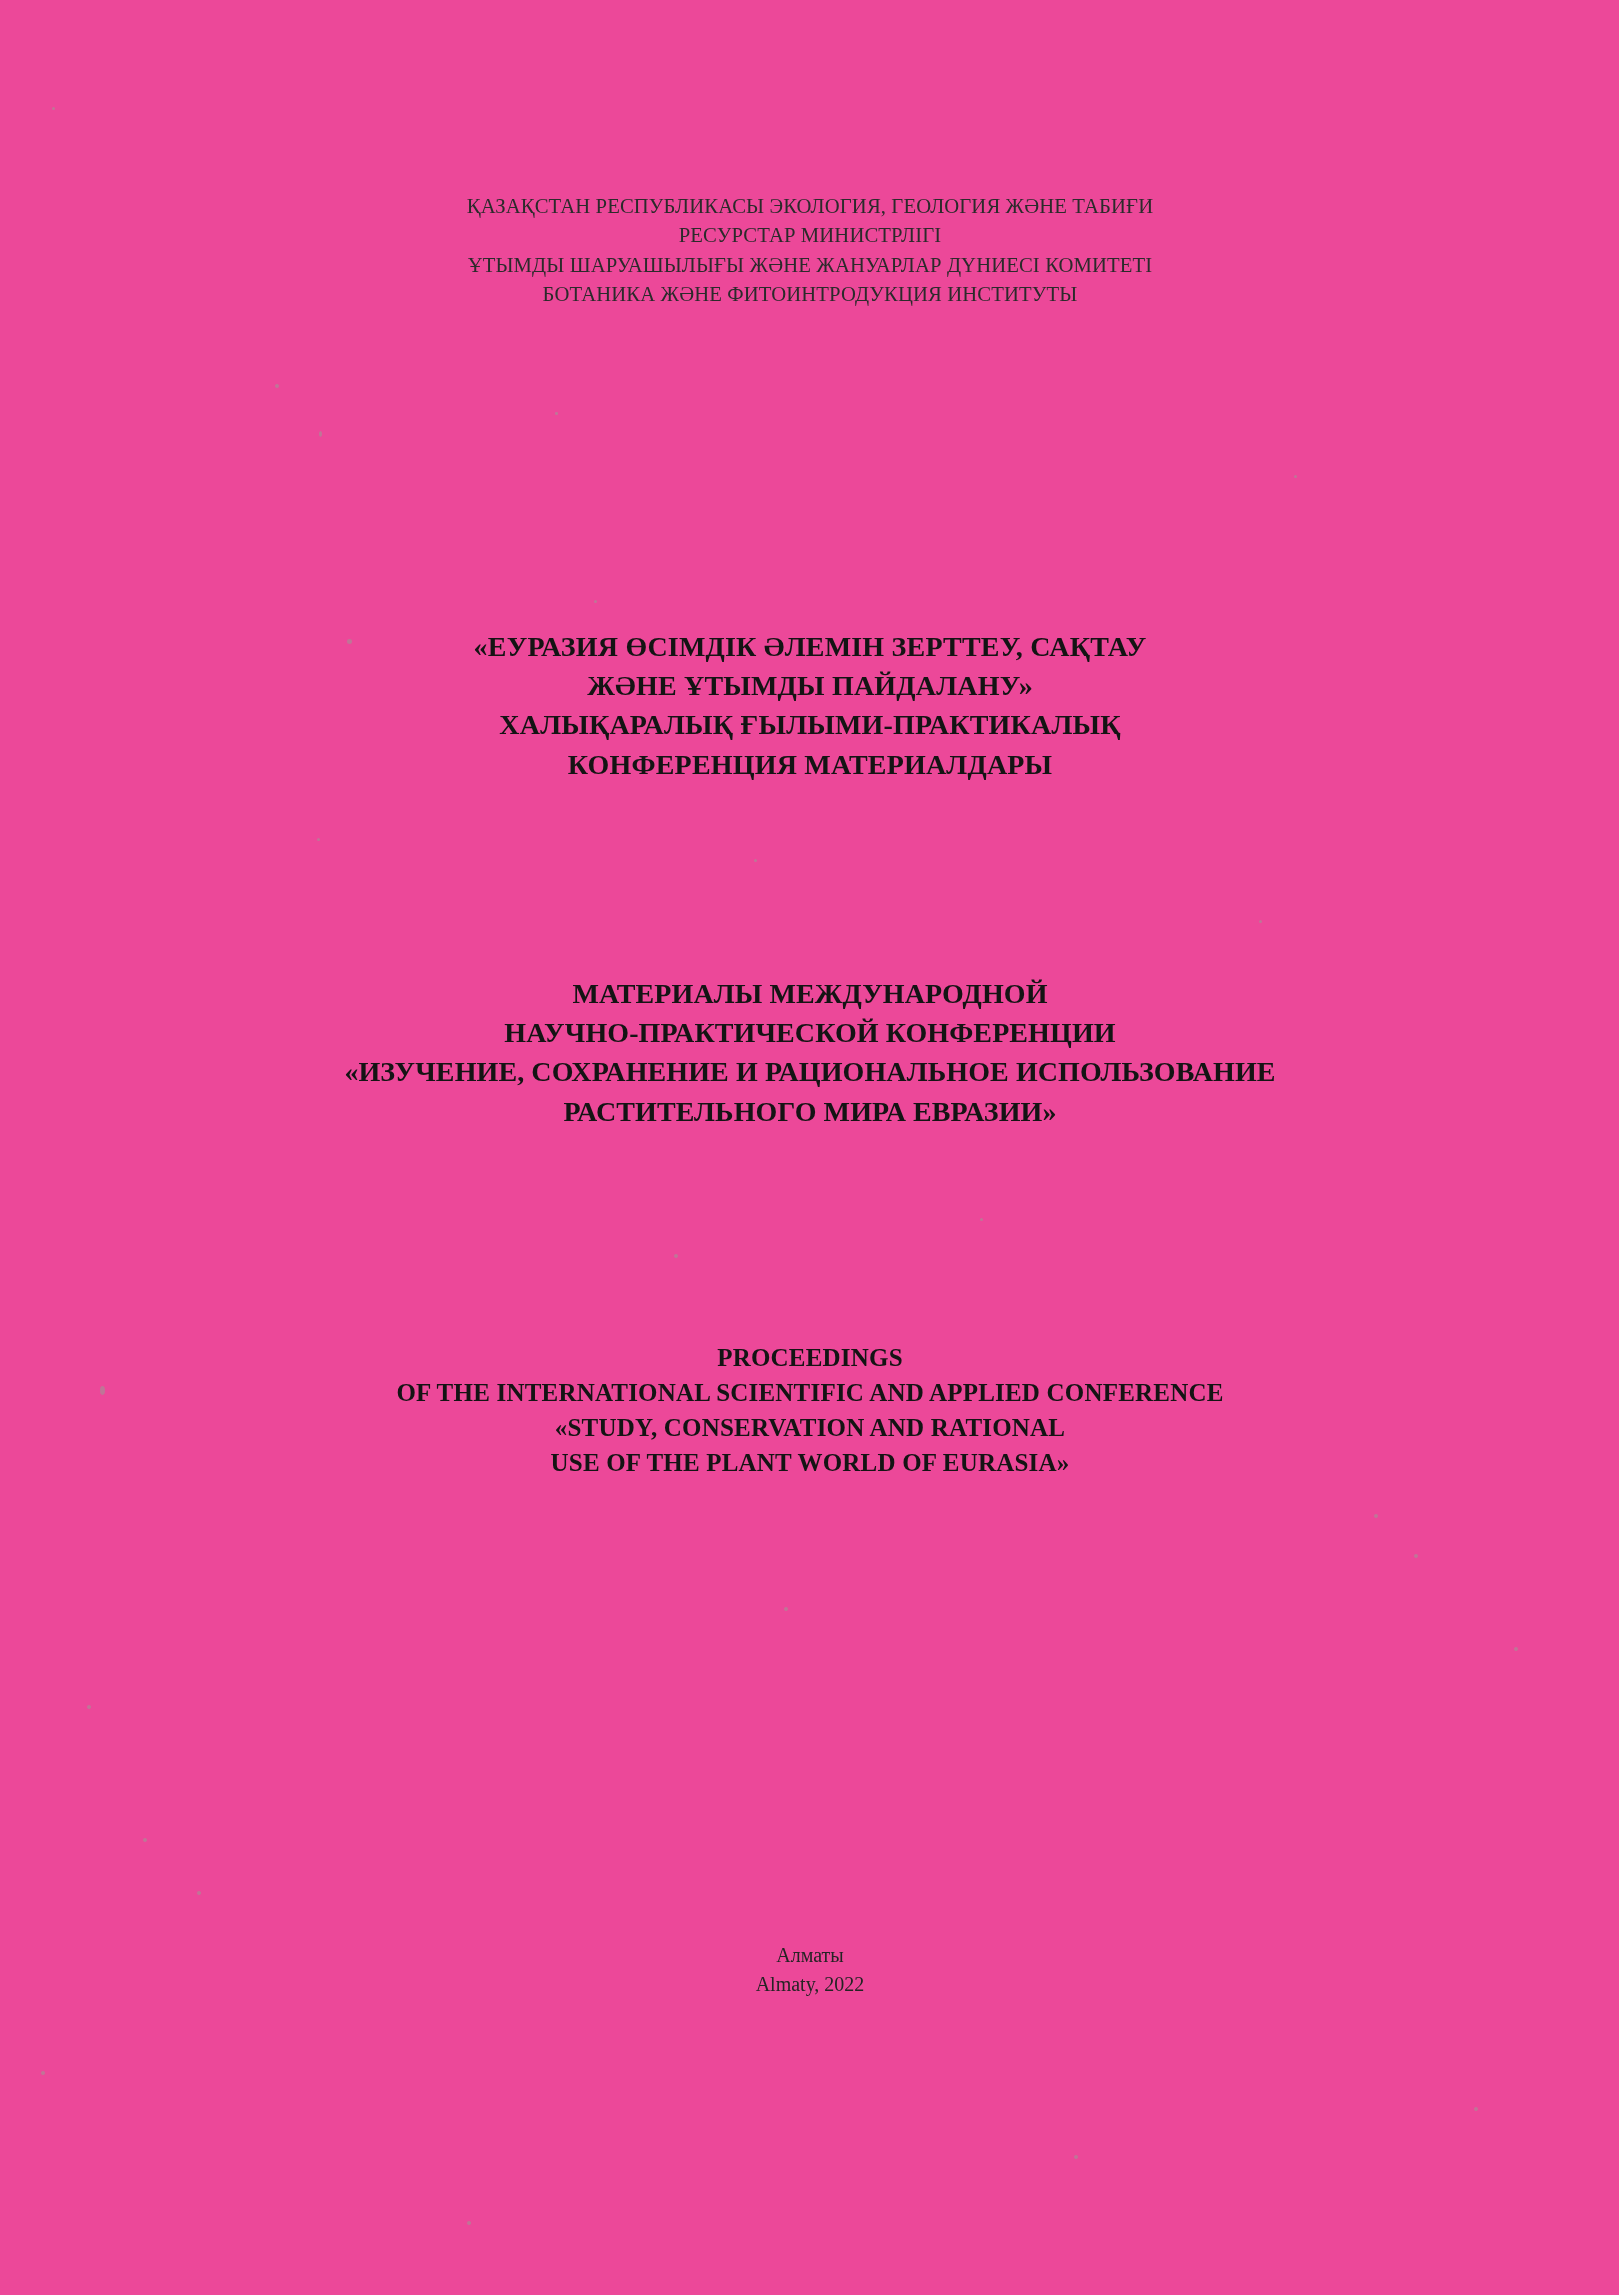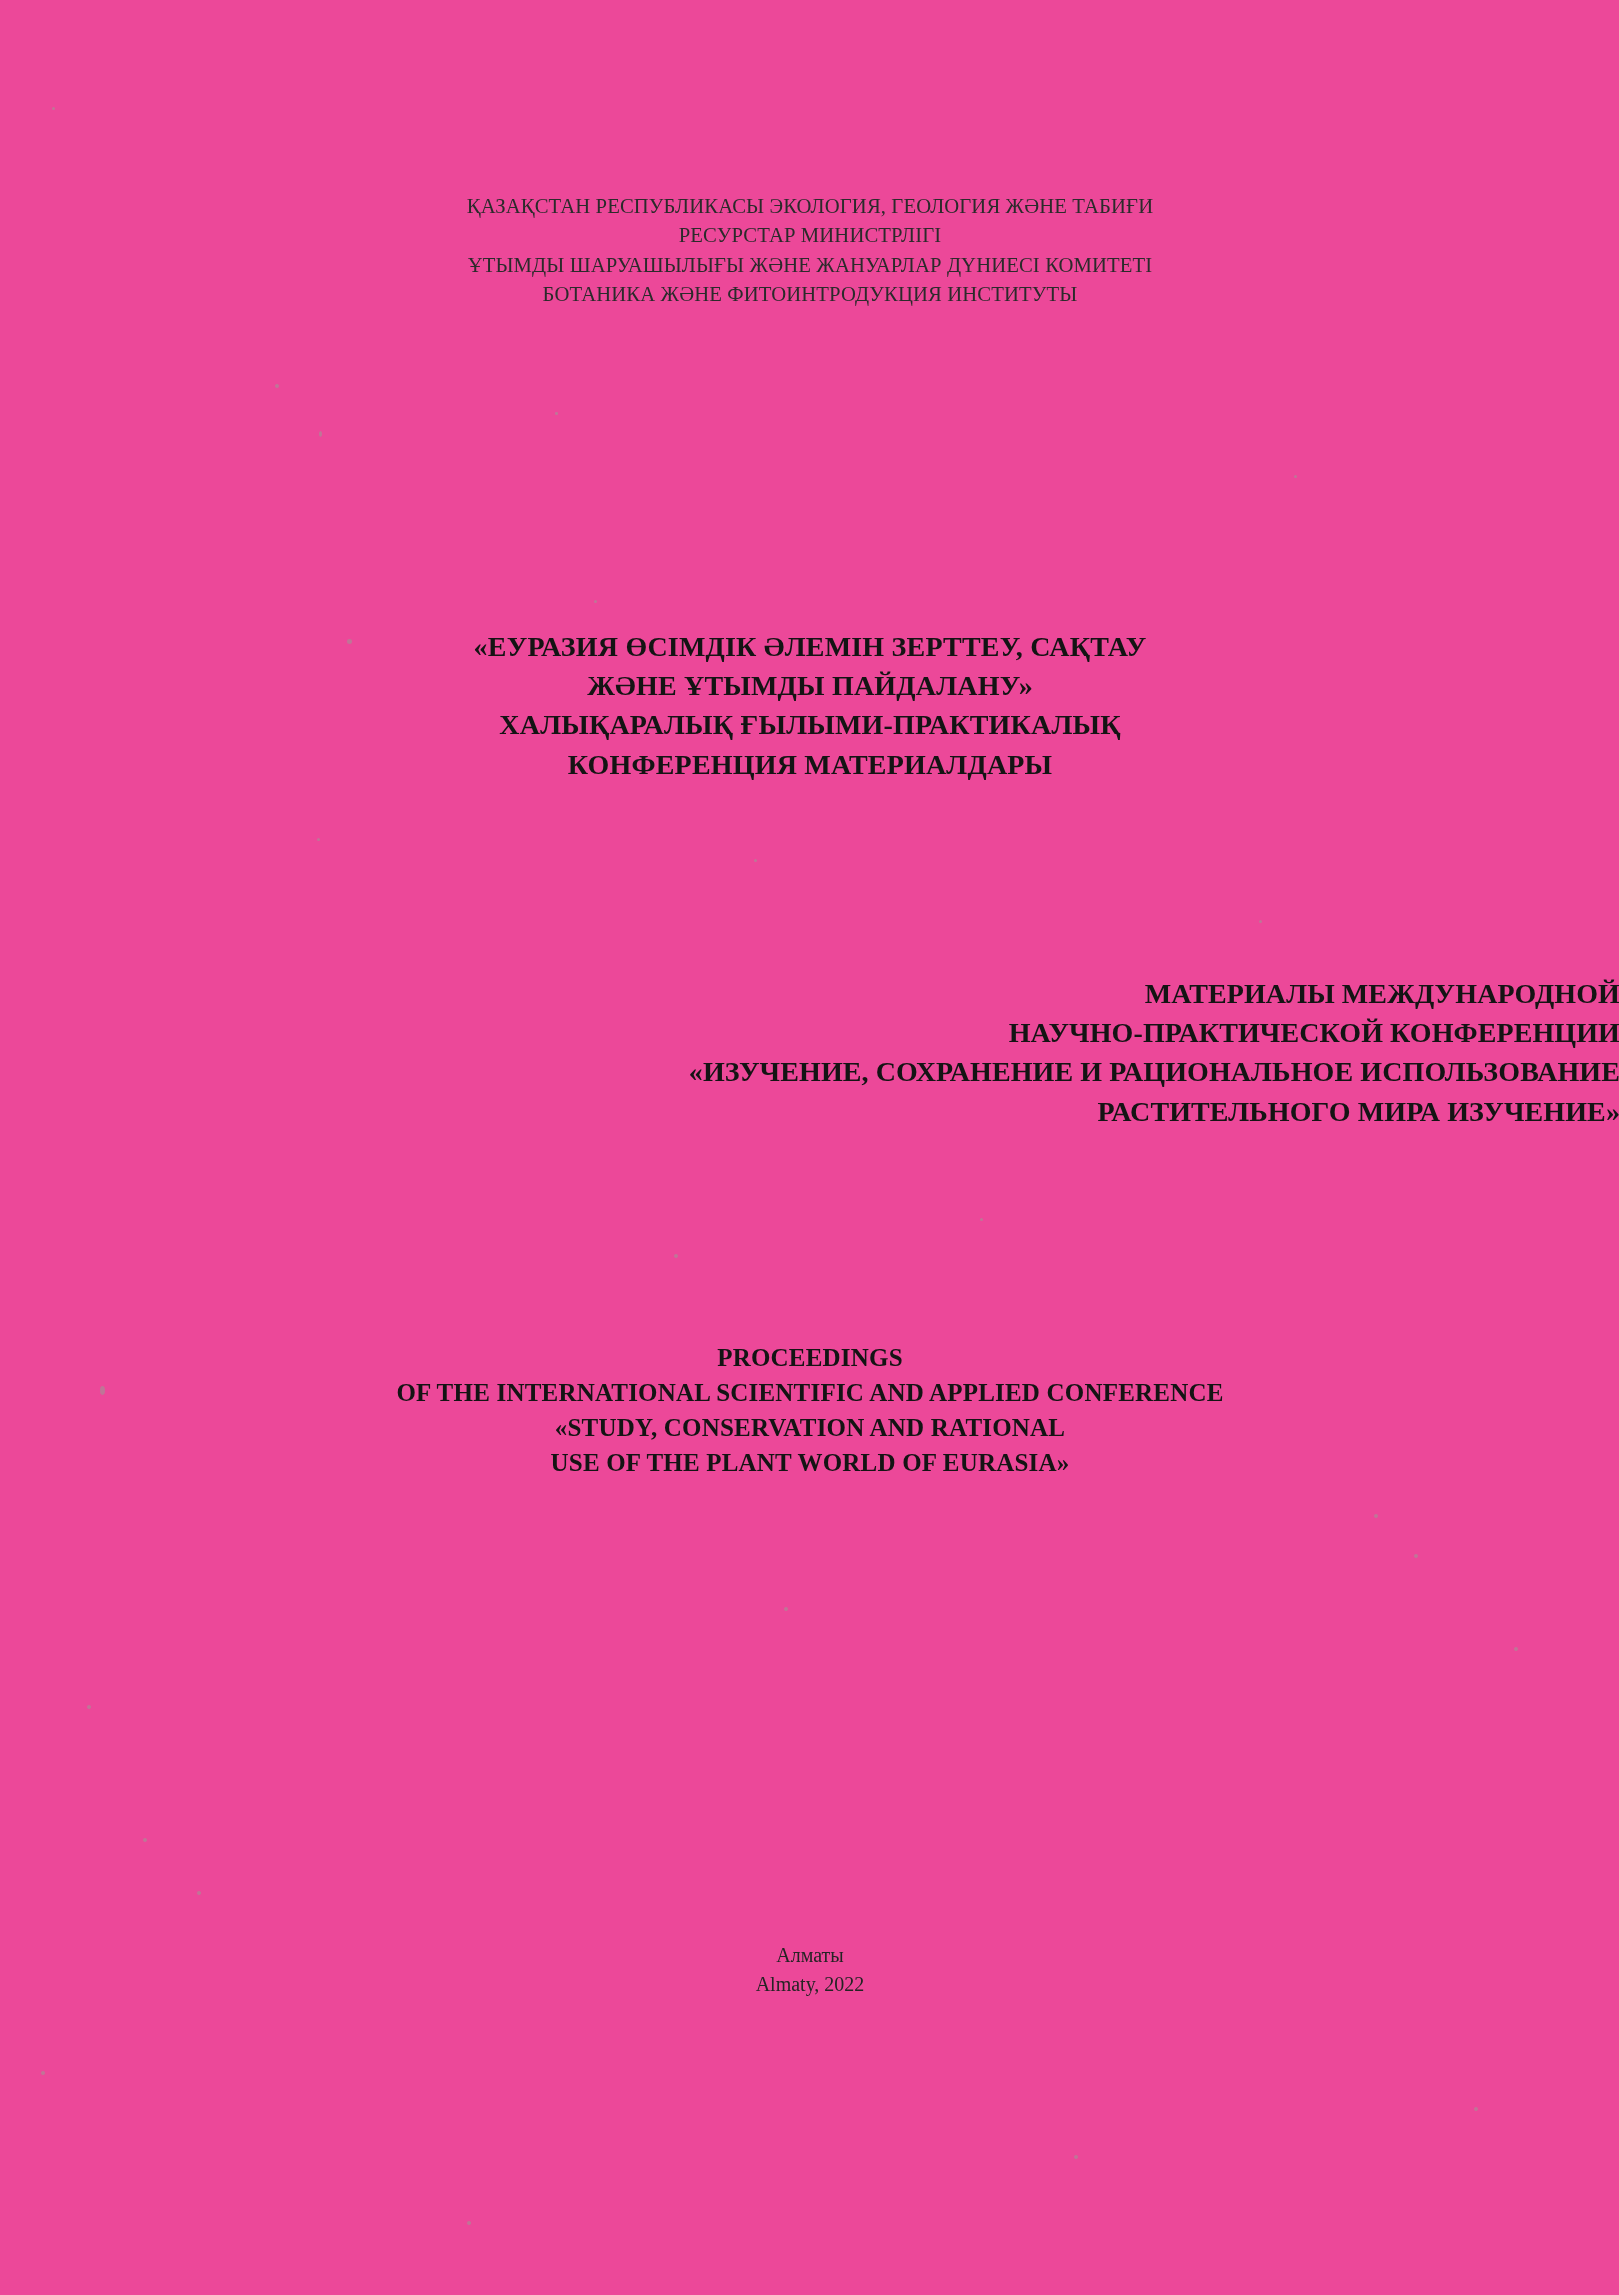--- a/index.html
+++ b/index.html
@@ -59,21 +59,20 @@
   }
 
   
   #russian-title {
     top: 974px;
     font-size: 28px;
     font-weight: bold;
     letter-spacing: 0.1px;
     line-height: 1.40;
     color: #141414;
-    text-align: right;
   }
 
   
   #english-title {
     top: 1340px;
     font-size: 25px;
     font-weight: bold;
     letter-spacing: 0.2px;
     line-height: 1.40;
     color: #141414;
@@ -130,21 +129,21 @@
     <span class="line">«ЕУРАЗИЯ ӨСІМДІК ӘЛЕМІН ЗЕРТТЕУ, САҚТАУ</span>
     <span class="line">ЖӘНЕ ҰТЫМДЫ ПАЙДАЛАНУ»</span>
     <span class="line">ХАЛЫҚАРАЛЫҚ ҒЫЛЫМИ-ПРАКТИКАЛЫҚ</span>
     <span class="line">КОНФЕРЕНЦИЯ МАТЕРИАЛДАРЫ</span>
   </div>
 
   <div class="block" id="russian-title">
     <span class="line">МАТЕРИАЛЫ МЕЖДУНАРОДНОЙ</span>
     <span class="line">НАУЧНО-ПРАКТИЧЕСКОЙ КОНФЕРЕНЦИИ</span>
     <span class="line">«ИЗУЧЕНИЕ, СОХРАНЕНИЕ И РАЦИОНАЛЬНОЕ ИСПОЛЬЗОВАНИЕ</span>
-    <span class="line">РАСТИТЕЛЬНОГО МИРА ИЗУЧЕНИЕ»</span>
+    <span class="line">РАСТИТЕЛЬНОГО МИРА ЕВРАЗИИ»</span>
   </div>
 
   <div class="block" id="english-title">
     <span class="line">PROCEEDINGS</span>
     <span class="line">OF THE INTERNATIONAL SCIENTIFIC AND APPLIED CONFERENCE</span>
     <span class="line">«STUDY, CONSERVATION AND RATIONAL</span>
     <span class="line">USE OF THE PLANT WORLD OF EURASIA»</span>
   </div>
 
   <div class="block" id="imprint">

